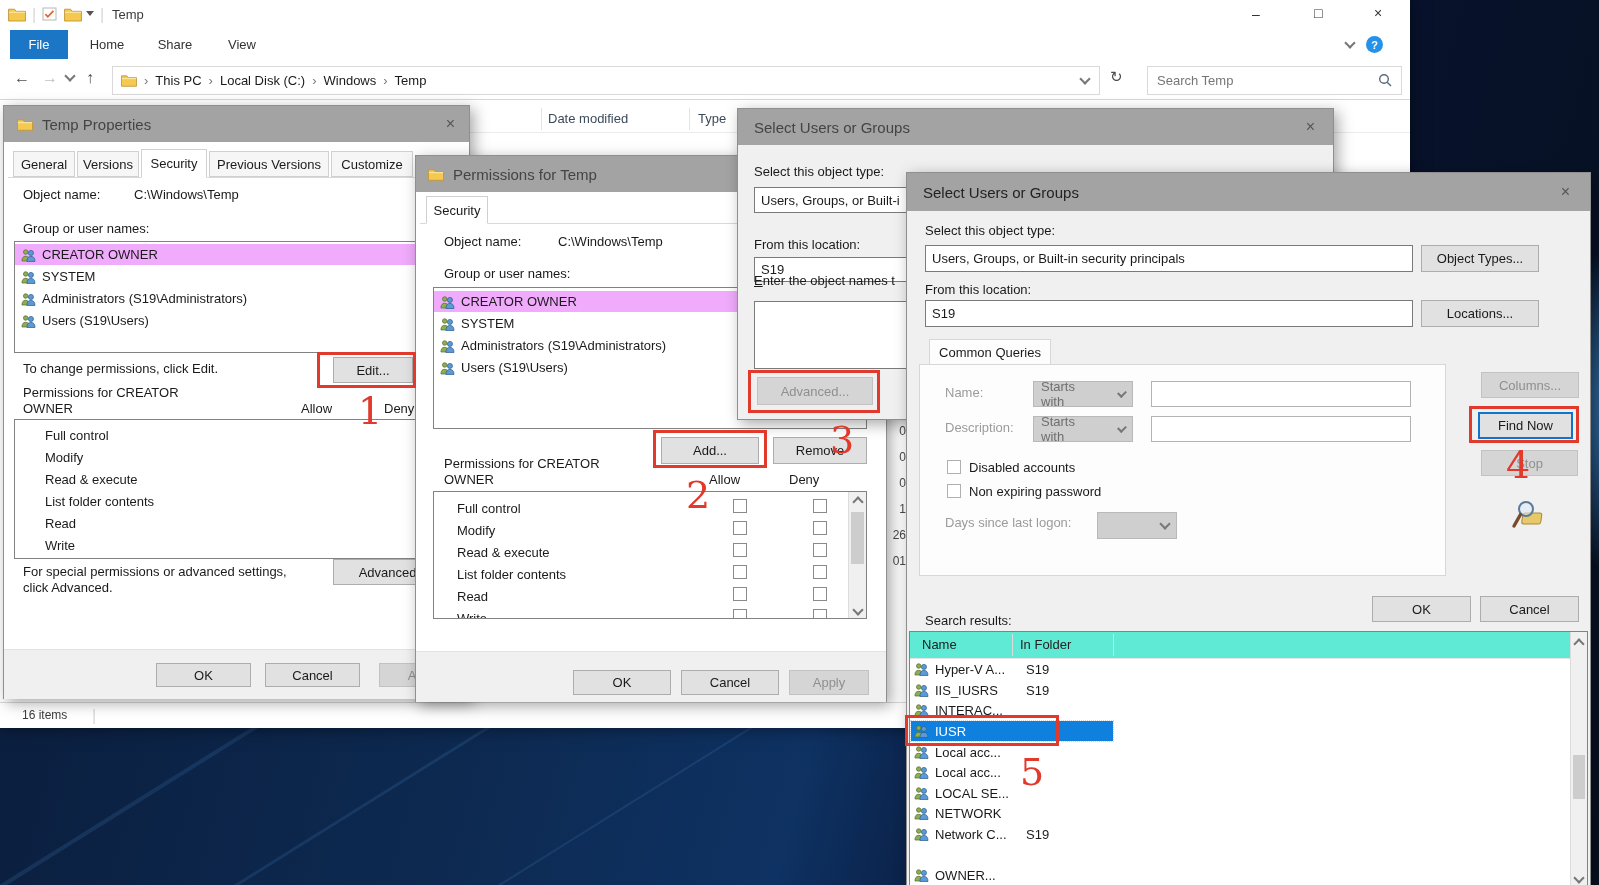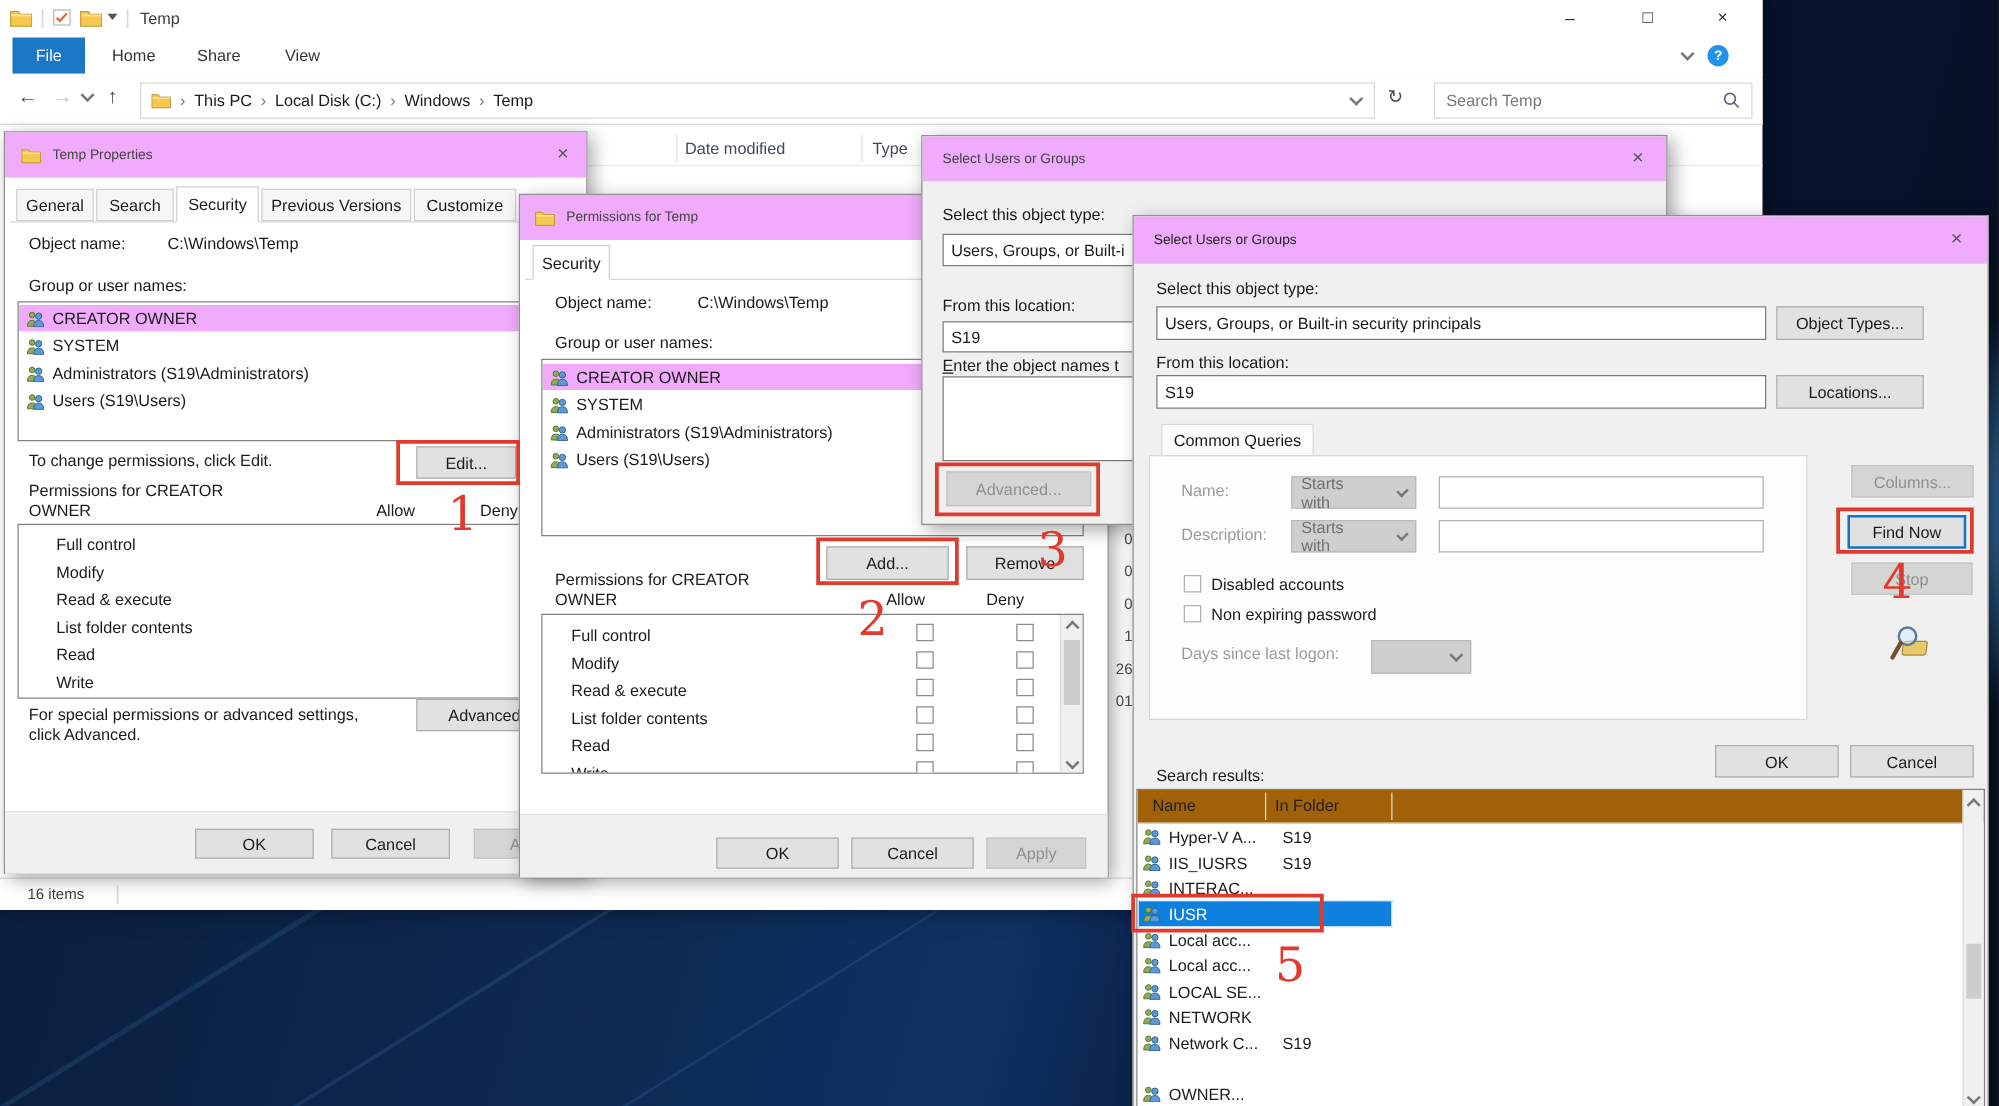--- a/index.html
+++ b/index.html
@@ -19,21 +19,21 @@
   .ribbontab{display:flex;align-items:center;justify-content:center;font-size:13px;color:#333;}
   .filetab{background:#1b76c6;color:#fff;}
   .addrbox{position:absolute;background:#fff;border:1px solid #d9d9d9;display:flex;align-items:center;font-size:13px;}
   .crumbchev{color:#777;padding:0 7px;font-size:13px;}
   .hdrtxt{position:absolute;font-size:13px;color:#3c4a5a;}
   .hdrsep{position:absolute;width:1px;background:#e3e3e3;}
   .statusbar{position:absolute;left:0;bottom:0;width:1410px;height:25px;background:#fff;border-top:1px solid #d9d9d9;}
   
   .dlg{position:absolute;border:1px solid #8f8f8f;box-shadow:4px 4px 14px rgba(0,0,0,.35);background:#f0f0f0;}
   .whitebody{background:#fff;}
-  .dlgtitle{position:absolute;left:0;top:0;right:0;background:#f0abfc;display:flex;align-items:center;font-size:11px;color:#000;}
+  .dlgtitle{position:absolute;left:0;top:0;right:0;background:#a3a3a3;display:flex;align-items:center;font-size:15px;color:#000;}
   .closex{position:absolute;font-size:16px;color:#555;line-height:1;}
   .btn{position:absolute;background:#e1e1e1;border:1px solid #adadad;font-size:13px;
     display:flex;align-items:center;justify-content:center;color:#1a1a1a;box-sizing:border-box;}
   .btn.dis{background:#d5d5d5;border-color:#c2c2c2;color:#8f8f8f;}
   .btn.focus{border:2px solid #0f74cc;}
   .tbx{position:absolute;background:#fff;border:1px solid #7a7a7a;font-size:13px;
     display:flex;align-items:center;padding:0 6px;box-sizing:border-box;overflow:hidden;white-space:nowrap;}
   .lbx{position:absolute;background:#fff;border:1px solid #828282;overflow:hidden;box-sizing:border-box;}
   .lrow{position:absolute;left:0;right:0;height:21px;display:flex;align-items:center;gap:6px;padding-left:6px;font-size:13px;}
   .lrow.hl{background:#f0abfc;}
@@ -171,21 +171,21 @@
   <div class="dlg whitebody" style="left:3px;top:105px;width:465px;height:592px;z-index:2;">
     <div class="dlgtitle" style="height:36px;">
       <svg style="margin-left:13px;" width="16" height="13">
           <use href="#ico-folder"></use>
         </svg>
       <span style="margin-left:9px;color:#444;">Temp Properties</span>
     </div>
     <span class="closex" style="right:14px;top:10px;">×</span>
 
     <div class="tab" style="left:9px;top:45px;width:62px;height:26px;">General</div>
-    <div class="tab" style="left:73px;top:45px;width:62px;height:26px;">Search</div>
+    <div class="tab" style="left:73px;top:45px;width:62px;height:26px;">Versions</div>
     <div class="tab active" style="left:137px;top:43px;width:66px;height:29px;">Security</div>
     <div class="tab" style="left:205px;top:45px;width:120px;height:26px;">Previous Versions</div>
     <div class="tab" style="left:327px;top:45px;width:82px;height:26px;">Customize</div>
     <div class="pageline" style="left:4px;top:71px;width:457px;"></div>
 
     <span class="abs t13" style="left:19px;top:81px;">Object name:</span>
     <span class="abs t13" style="left:130px;top:81px;">C:\Windows\Temp</span>
     <span class="abs t13" style="left:19px;top:115px;">Group or user names:</span>
 
     <div class="lbx" style="left:10px;top:135px;width:446px;height:112px;">
@@ -333,21 +333,21 @@
       <span style="margin-left:16px;color:#444;">Select Users or Groups</span>
     </div>
     <span class="closex" style="right:18px;top:10px;">×</span>
 
     <span class="abs t13" style="left:16px;top:55px;">Select this object type:</span>
     <div class="tbx" style="left:16px;top:78px;width:482px;height:26px;">Users, Groups, or Built-i</div>
 
     <span class="abs t13" style="left:16px;top:128px;">From this location:</span>
     <div class="tbx" style="left:16px;top:148px;width:482px;height:25px;">S19</div>
 
-    <span class="abs t13" style="left:16px;top:176px;"><span style="text-decoration:underline;">E</span><span>nter the object names t</span></span>
+    <span class="abs t13" style="left:16px;top:164px;"><span style="text-decoration:underline;">E</span><span>nter the object names t</span></span>
     <div class="tbx" style="left:16px;top:192px;width:482px;height:68px;align-items:flex-start;"></div>
 
     <div class="btn dis" style="left:19px;top:268px;width:116px;height:28px;">Advanced...</div>
   </div>
 
   <div class="dlg" style="left:906px;top:172px;width:683px;height:714px;z-index:5;overflow:hidden;">
     <div class="dlgtitle" style="height:38px;">
       <span style="margin-left:16px;color:#222;">Select Users or Groups</span>
     </div>
     <span class="closex" style="right:20px;top:11px;">×</span>
@@ -397,21 +397,21 @@
       <circle cx="15" cy="10" r="7" fill="#dcebf8" fill-opacity=".55" stroke="#5a7a9a" stroke-width="2"></circle>
       <line x1="9.5" y1="15.5" x2="3" y2="27" stroke="#7a4a2a" stroke-width="3.4" stroke-linecap="round"></line>
     </svg>
 
     <div class="btn" style="left:465px;top:423px;width:99px;height:26px;">OK</div>
     <div class="btn" style="left:573px;top:423px;width:99px;height:26px;">Cancel</div>
 
     <span class="abs t13" style="left:18px;top:440px;">Search results:</span>
 
     <div class="reslist" style="left:2px;top:458px;width:679px;height:256px;">
-      <div class="abs" style="left:0;top:0;right:0;height:26px;background:#a16207;border-bottom:1px solid #e5e5e5;">
+      <div class="abs" style="left:0;top:0;right:0;height:26px;background:#5eead4;border-bottom:1px solid #e5e5e5;">
         <span class="abs t13" style="left:12px;top:5px;color:#222;">Name</span>
         <span class="abs t13" style="left:110px;top:5px;color:#222;">In Folder</span>
         <span class="abs" style="left:102px;top:2px;width:1px;height:22px;background:#dcdcdc;"></span>
         <span class="abs" style="left:203px;top:2px;width:1px;height:22px;background:#dcdcdc;"></span>
       </div>
 
       <div class="resrow" style="left:0;top:27px;width:660px;">
         <svg style="margin-left:4px;" width="15" height="14">
             <use href="#ico-users"></use>
           </svg>

